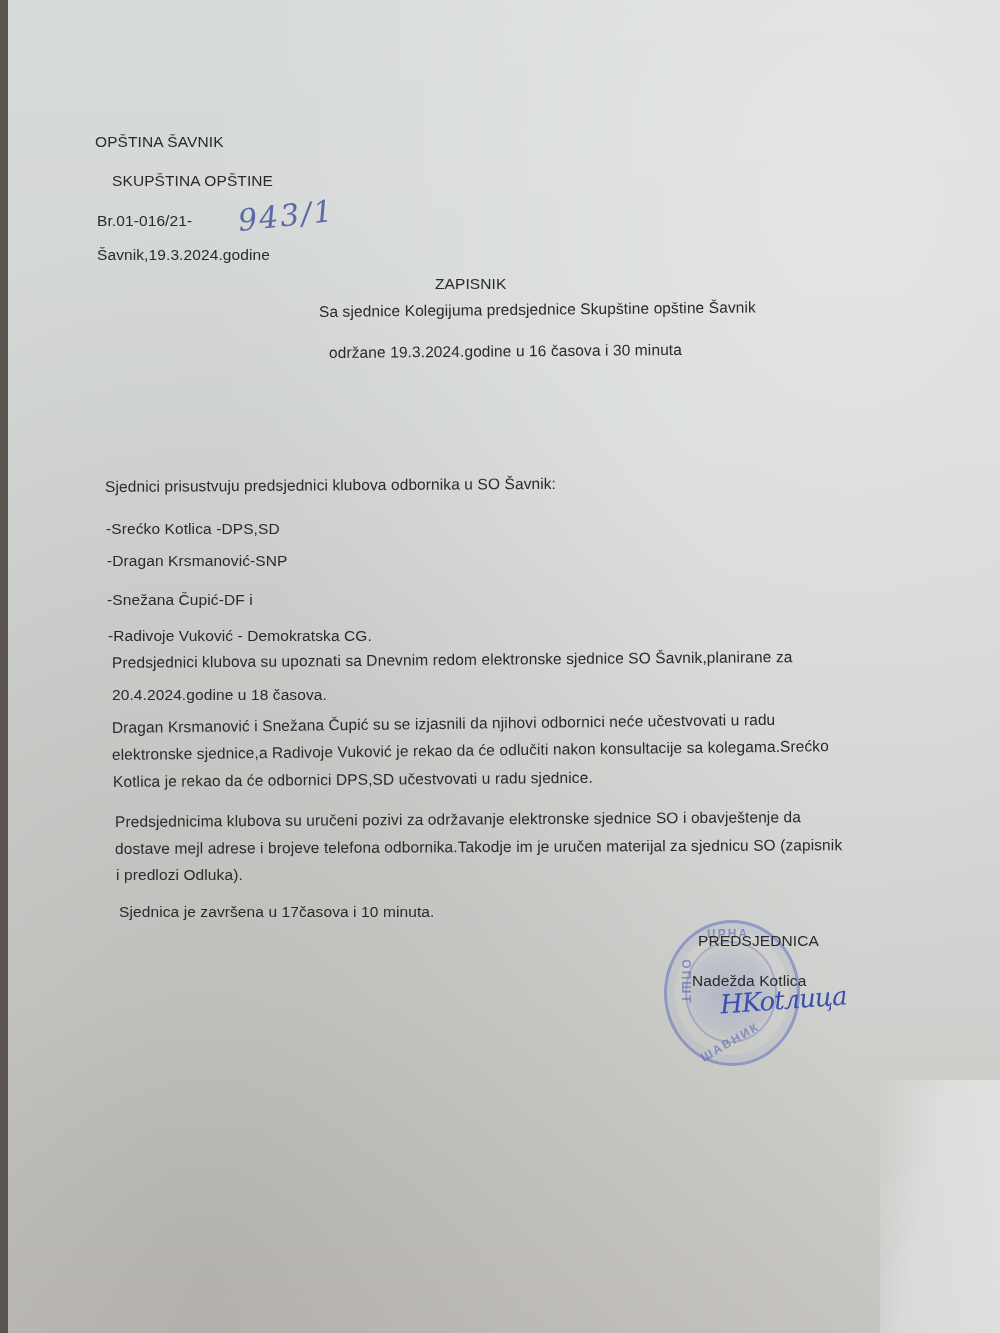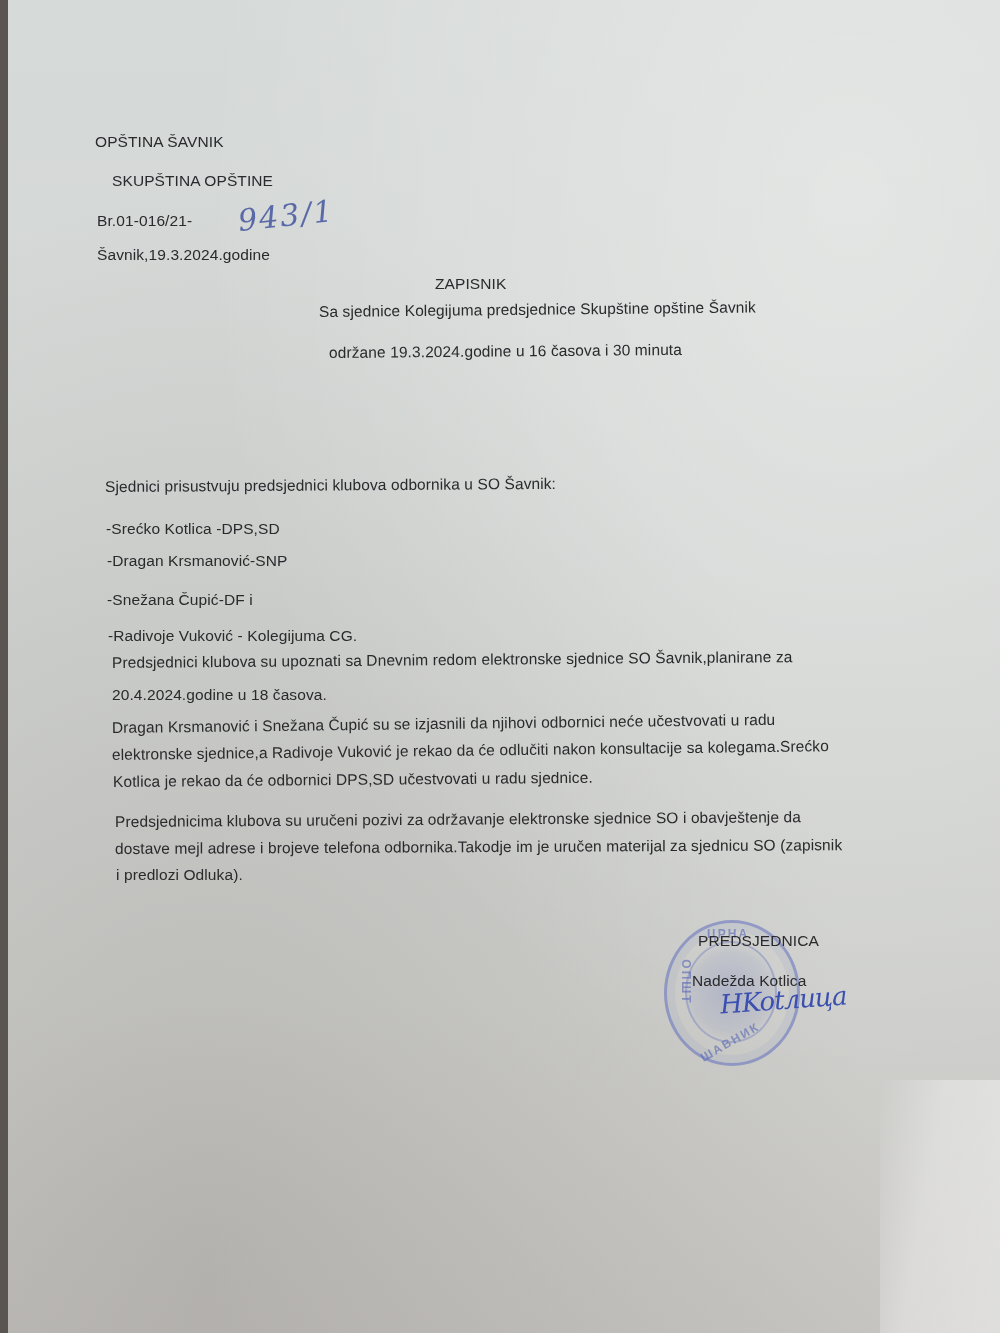--- a/index.html
+++ b/index.html
@@ -104,40 +104,41 @@
 
   <div class="line" style="left:427px;top:275px;">ZAPISNIK</div>
   <div class="line" style="left:311px;top:303px;transform:rotate(-0.6deg);transform-origin:left;">Sa sjednice Kolegijuma predsjednice Skupštine opštine Šavnik</div>
   <div class="line" style="left:321px;top:344px;transform:rotate(-0.5deg);transform-origin:left;">održane  19.3.2024.godine u 16 časova i 30 minuta</div>
 
   <div class="line" style="left:97px;top:478px;transform:rotate(-0.4deg);transform-origin:left;">Sjednici prisustvuju predsjednici klubova odbornika u SO Šavnik:</div>
   <div>
     <div class="line" style="left:98px;top:520px;">-Srećko Kotlica -DPS,SD</div>
     <div class="line" style="left:99px;top:552px;text-align:right;">-Dragan Krsmanović-SNP</div>
     <div class="line" style="left:99px;top:591px;">-Snežana Čupić-DF i</div>
-    <div class="line" style="left:100px;top:627px;">-Radivoje Vuković - Kolegijuma CG.</div>
+    <div class="line" style="left:100px;top:627px;">-Radivoje Vuković - Demokratska CG.</div>
   </div>
 
   <div>
     <div class="line" style="left:104px;top:654px;transform:rotate(-0.5deg);transform-origin:left;">Predsjednici klubova su upoznati sa Dnevnim redom elektronske sjednice SO Šavnik,planirane za</div>
     <div class="line" style="left:104px;top:686px;">20.4.2024.godine u 18 časova.</div>
   </div>
 
   <div>
     <div class="line" style="left:104px;top:719px;transform:rotate(-0.7deg);transform-origin:left;">Dragan Krsmanović i Snežana Čupić su se izjasnili da njihovi odbornici neće učestvovati u radu</div>
     <div class="line" style="left:104px;top:746px;transform:rotate(-0.7deg);transform-origin:left;">elektronske sjednice,a Radivoje Vuković je rekao da će odlučiti nakon konsultacije sa kolegama.Srećko</div>
     <div class="line" style="left:105px;top:773px;transform:rotate(-0.5deg);transform-origin:left;">Kotlica je rekao da će odbornici DPS,SD učestvovati u radu sjednice.</div>
   </div>
 
   <div>
     <div class="line" style="left:107px;top:813px;transform:rotate(-0.4deg);transform-origin:left;">Predsjednicima klubova su  uručeni pozivi za održavanje elektronske sjednice SO i obavještenje da</div>
     <div class="line" style="left:107px;top:840px;transform:rotate(-0.3deg);transform-origin:left;">dostave mejl adrese i brojeve telefona odbornika.Takodje im je uručen materijal za sjednicu SO (zapisnik</div>
     <div class="line" style="left:108px;top:866px;">i predlozi Odluka).</div>
   </div>
 
+  <div class="line" style="left:111px;top:903px;">Sjednica je završena u 17časova i 10 minuta.</div>
 
   <div class="stamp">
     <div class="stamp-inner"></div>
     <span class="stamp-text" style="left:40px;top:4px;">ЦРНА</span>
     <span class="stamp-text" style="left:-4px;top:52px;transform:rotate(90deg);">ОПШТ</span>
     <span class="stamp-text" style="left:30px;top:112px;transform:rotate(-30deg);">ШАВНИК</span>
   </div>
 
   <div class="line" style="left:690px;top:932px;">PREDSJEDNICA</div>
   <div class="line" style="left:684px;top:972px;">Nadežda Kotlica</div>

